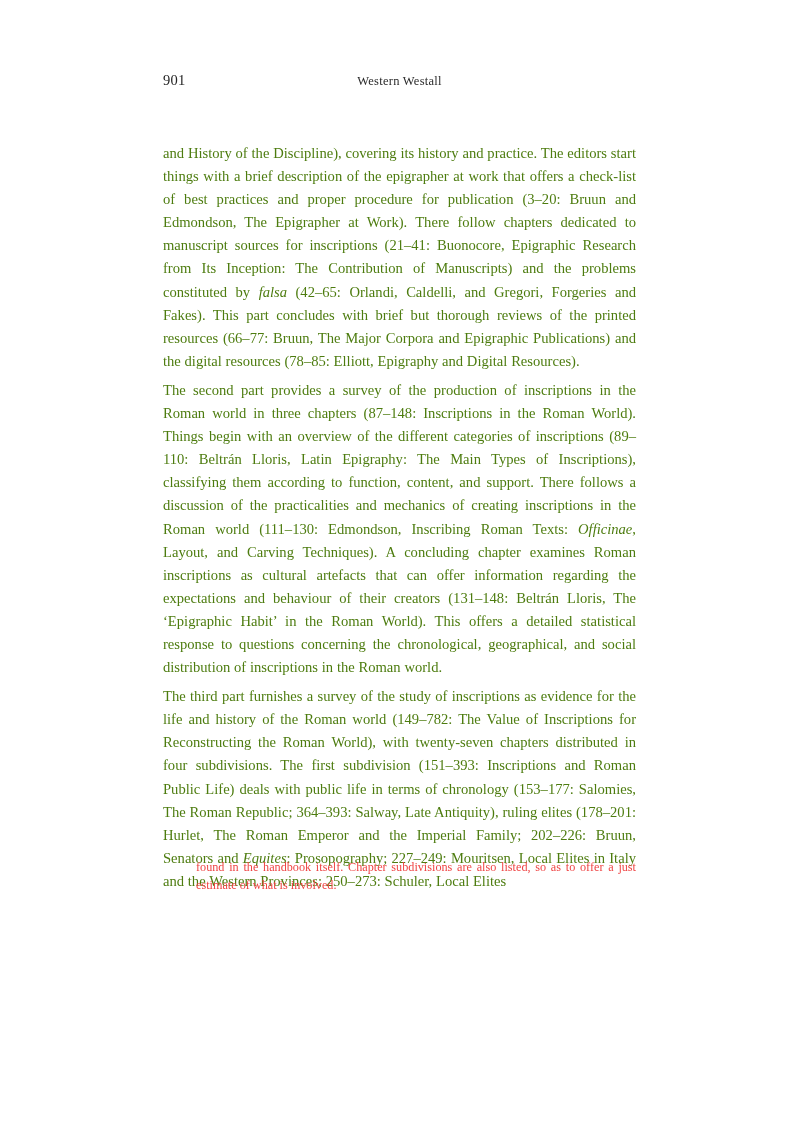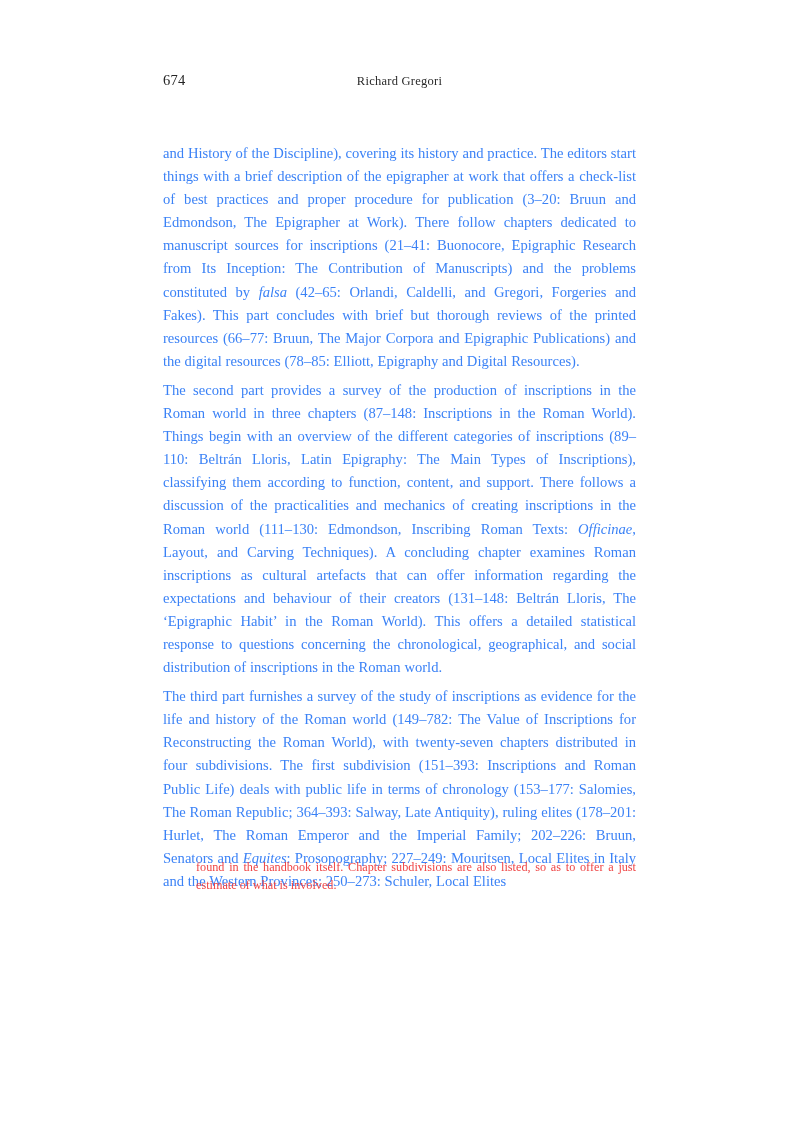--- a/index.html
+++ b/index.html
@@ -50,21 +50,21 @@
     top: 142px;
     left: 163px;
     width: 473px;
   }
   .para {
     margin: 0 0 6px 0;
     font-size: 14.6px;
     line-height: 23.1px;
     text-align: justify;
     text-justify: inter-word;
-    color: #3b82f6;
+    color: #4d7c0f;
     hyphens: none;
     word-spacing: 0.1px;
   }
   .para:last-child {
     margin-bottom: 0;
   }
   .para i,
   .fn i {
     font-style: italic;
   }
@@ -83,22 +83,22 @@
     text-align: justify;
     color: #ef4444;
   }
 </style>
 </head>
 <body>
 
 <div class="page">
 
   <div class="runhead">
-    <span class="folio">674</span>
-    <span class="author">Richard Gregori</span>
+    <span class="folio">901</span>
+    <span class="author">Western Westall</span>
   </div>
 
   <div class="textblock">
     <p class="para">and History of the Discipline), covering its history and practice. The editors start things with a brief description of the epigrapher at work that offers a check-list of best practices and proper procedure for publication (3–20: Bruun and Edmondson, The Epigrapher at Work). There follow chapters dedicated to manuscript sources for inscriptions (21–41: Buonocore, Epigraphic Research from Its Inception: The Contribution of Manuscripts) and the problems constituted by <i>falsa</i> (42–65: Orlandi, Caldelli, and Gregori, Forgeries and Fakes). This part concludes with brief but thorough reviews of the printed resources (66–77: Bruun, The Major Corpora and Epigraphic Publications) and the digital resources (78–85: Elliott, Epigraphy and Digital Resources).</p>
     <p class="para">The second part provides a survey of the production of inscriptions in the Roman world in three chapters (87–148: Inscriptions in the Roman World). Things begin with an overview of the different categories of inscriptions (89–110: Beltrán Lloris, Latin Epigraphy: The Main Types of Inscriptions), classifying them according to function, content, and support. There follows a discussion of the practicalities and mechanics of creating inscriptions in the Roman world (111–130: Edmondson, Inscribing Roman Texts: <i>Officinae</i>, Layout, and Carving Techniques). A concluding chapter examines Roman inscriptions as cultural artefacts that can offer information regarding the expectations and behaviour of their creators (131–148: Beltrán Lloris, The ‘Epigraphic Habit’ in the Roman World). This offers a detailed statistical response to questions concerning the chronological, geographical, and social distribution of inscriptions in the Roman world.</p>
     <p class="para">The third part furnishes a survey of the study of inscriptions as evidence for the life and history of the Roman world (149–782: The Value of Inscriptions for Reconstructing the Roman World), with twenty-seven chapters distributed in four subdivisions. The first subdivision (151–393: Inscriptions and Roman Public Life) deals with public life in terms of chronology (153–177: Salomies, The Roman Republic; 364–393: Salway, Late Antiquity), ruling elites (178–201: Hurlet, The Roman Emperor and the Imperial Family; 202–226: Bruun, Senators and <i>Equites</i>: Prosopography; 227–249: Mouritsen, Local Elites in Italy and the Western Provinces; 250–273: Schuler, Local Elites</p>
   </div>
 
   <div class="footnote">
     <p class="fn">found in the handbook itself. Chapter subdivisions are also listed, so as to offer a just estimate of what is involved.</p>

